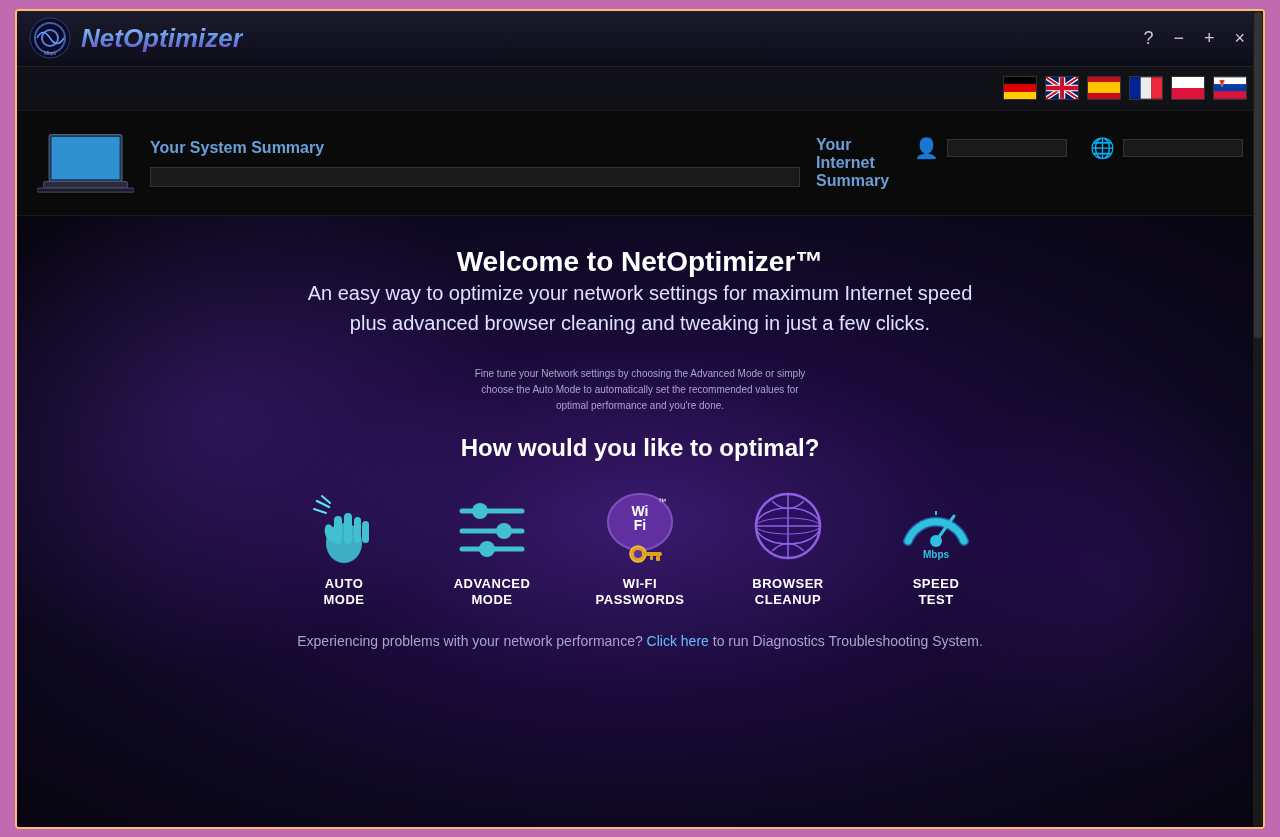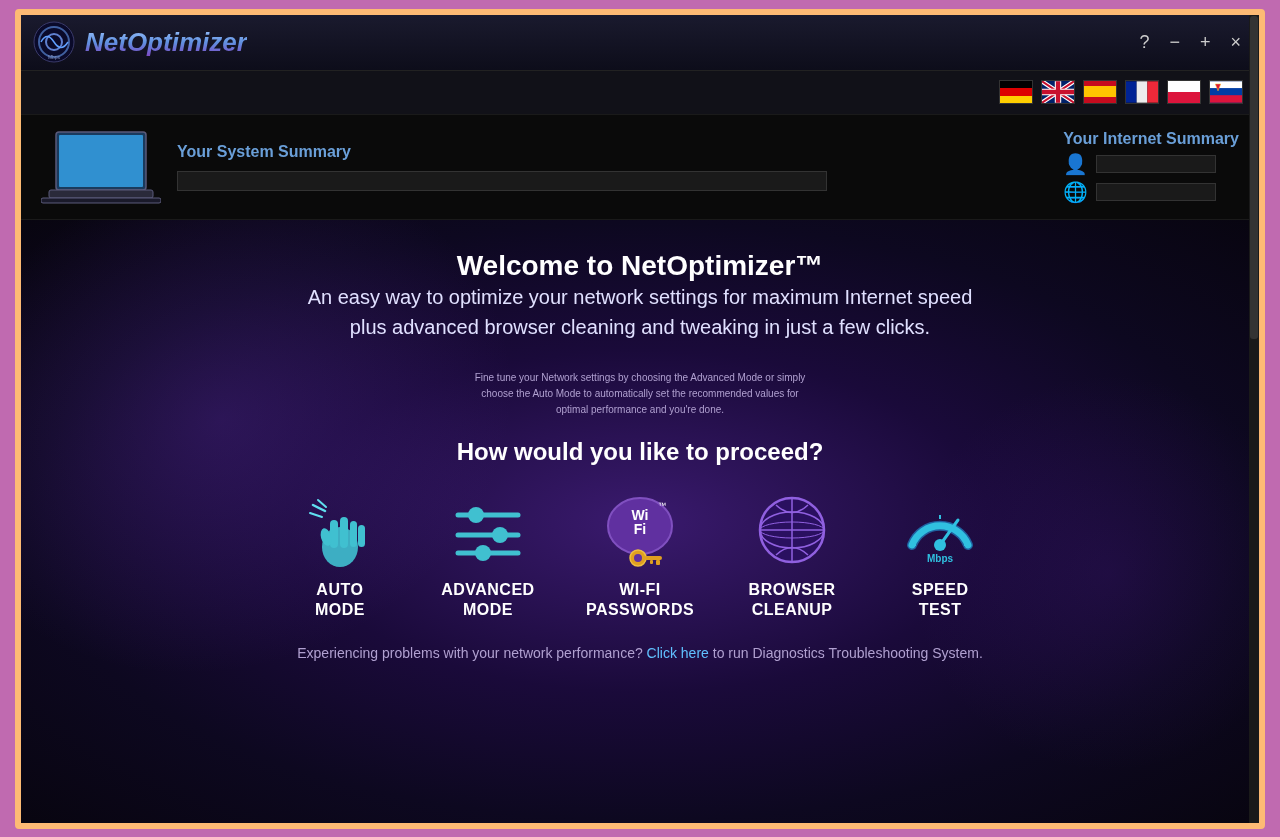--- a/index.html
+++ b/index.html
@@ -12,21 +12,21 @@
       overflow: hidden;
       display: flex;
       align-items: center;
       justify-content: center;
     }
 
     .app-window {
       width: 1250px;
       height: 820px;
       background: #0d0d0d;
-      border: 6px solid #fdba74;
+      border: 2px solid #fdba74;
       border-radius: 4px;
       display: flex;
       flex-direction: column;
       overflow: hidden;
       position: relative;
     }
 
     
     .title-bar {
       background: linear-gradient(180deg, #1a1a2e 0%, #0d0d1a 100%);
@@ -133,23 +133,23 @@
 
     .summary-bar-fill {
       height: 20px;
       background: #1a1a1a;
       border: 1px solid #333;
       width: 650px;
     }
 
     .summary-right {
       display: flex;
-      flex-direction: column;
+      flex-direction: row;
       align-items: flex-start;
-      gap: 4px;
+      gap: 23px;
       margin-left: auto;
     }
 
     .internet-summary-title {
       color: #6a9fd8;
       font-size: 16px;
       font-weight: bold;
       align-self: flex-end;
       margin-right: 0;
     }
@@ -273,21 +273,21 @@
     .mode-icon {
       width: 80px;
       height: 80px;
       display: flex;
       align-items: center;
       justify-content: center;
     }
 
     .mode-label {
       color: #ffffff;
-      font-size: 16px;
+      font-size: 13px;
       font-weight: bold;
       text-align: center;
       text-transform: uppercase;
       letter-spacing: 0.5px;
       line-height: 1.3;
     }
 
     
     .bottom-link {
       color: #b0a0d0;
@@ -427,21 +427,21 @@
       An easy way to optimize your network settings for maximum Internet speed<br>
       plus advanced browser cleaning and tweaking in just a few clicks.
     </div>
 
     <div class="welcome-desc-sub">
       Fine tune your Network settings by choosing the Advanced Mode or simply<br>
       choose the Auto Mode to automatically set the recommended values for<br>
       optimal performance and you're done.
     </div>
 
-    <div class="proceed-title">How would you like to proceed?</div>
+    <div class="proceed-title">How would you like to optimal?</div>
 
     <div class="modes-row">
 
       <div class="mode-item">
         <div class="mode-icon">
           <svg viewBox="0 0 80 80" width="80" height="80">
 
             <g transform="translate(10,5)">
 
               <ellipse cx="30" cy="52" rx="18" ry="20" fill="#40c0d0" opacity="0.9"></ellipse>

